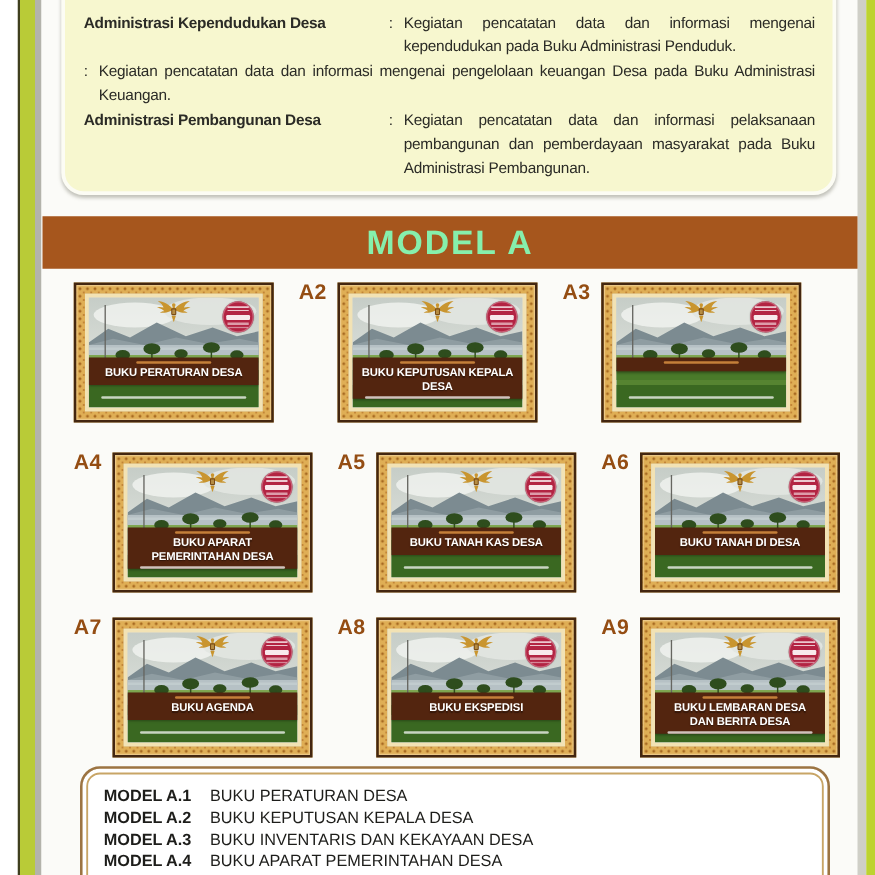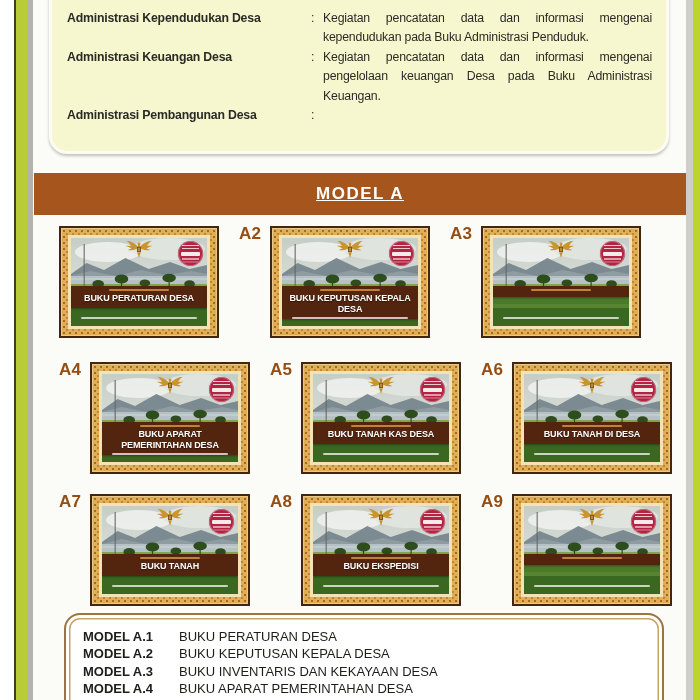--- a/index.html
+++ b/index.html
@@ -19,21 +19,21 @@
     box-shadow:0 2px 3px rgba(110,110,95,.4);box-sizing:border-box;
     padding:30px 10px 8px 15px;}
   .def-row{display:flex;align-items:flex-start;color:#2b2b26;font-size:12.3px;
     line-height:19.4px;letter-spacing:-0.2px;}
   .def-label{width:244px;flex:none;font-weight:700;}
   .def-colon{width:12px;flex:none;}
   .def-desc{flex:1;text-align:justify;padding-right:4px;}
   
   .model-banner{position:absolute;left:20px;top:173px;width:652px;height:42px;
     background:#a6561d;display:flex;align-items:center;justify-content:center;}
-  .model-banner-title{color:#ffffff;font-size:17px;font-weight:800;letter-spacing:1.5px;text-decoration:underline;}
+  .model-banner-title{color:#86efac;font-size:27px;font-weight:800;letter-spacing:1.5px;}
   
   .book-row{position:absolute;left:20px;width:655px;display:flex;
     padding-left:25px;box-sizing:border-box;}
   .row-0{top:224px}.row-1{top:360px}.row-2{top:492px}
   .book-cell{display:flex;margin-right:20px;}
   .book-code{width:31px;flex:none;font-weight:800;font-size:17px;color:#944d13;
     letter-spacing:.3px;line-height:17px;padding-top:1px;}
   .cover{width:160px;height:112px;flex:none;box-sizing:border-box;position:relative;
     border:2px solid #432610;background:#dfae55;padding:7px;
     background-image:radial-gradient(circle,#a86a22 1px,rgba(0,0,0,0) 1.3px),
@@ -61,21 +61,21 @@
     text-align:center;letter-spacing:-0.1px;white-space:pre-line;
     text-shadow:0 1px 1px rgba(0,0,0,.45);}
   .cover-bottomline{position:absolute;left:7%;right:7%;bottom:7px;height:2px;
     background:rgba(255,255,255,.72);border-radius:1px;}
   
   .index-box{position:absolute;left:50px;top:613px;width:600px;height:110px;
     background:#ffffff;border:2px solid #9c7442;border-radius:16px;
     box-shadow:inset 0 0 0 3px #ffffff,inset 0 0 0 4.5px #c8a566;
     box-sizing:border-box;padding:13px 10px 0 17px;}
   .index-row{display:flex;font-size:13px;line-height:17.4px;color:#1d1d1a;}
-  .index-model{width:96px;flex:none;font-weight:700;}
+  .index-model{width:85px;flex:none;font-weight:700;}
   .index-name{flex:1;}
 </style>
 </head>
 <body>
 
 <div id="page">
 
   <div class="strip strip-left-dark"></div>
   <div class="strip strip-left-green"></div>
   <div class="strip strip-left-gray"></div>
@@ -84,28 +84,28 @@
   <div class="strip strip-right-black"></div>
 
   <div class="intro-box" id="intro-mount">
   <div class="def-row">
     <span class="def-label">Administrasi Kependudukan Desa</span>
     <span class="def-colon">:</span>
     <span class="def-desc">Kegiatan pencatatan data dan informasi mengenai kependudukan pada Buku Administrasi Penduduk.</span>
   </div>
 
   <div class="def-row">
-    <span class="def-label">Administrasi Keuangan Desa</span>
     <span class="def-colon">:</span>
     <span class="def-desc">Kegiatan pencatatan data dan informasi mengenai pengelolaan keuangan Desa pada Buku Administrasi Keuangan.</span>
   </div>
 
   <div class="def-row">
     <span class="def-label">Administrasi Pembangunan Desa</span>
     <span class="def-colon">:</span>
+    <span class="def-desc">Kegiatan pencatatan data dan informasi pelaksanaan pembangunan dan pemberdayaan masyarakat pada Buku Administrasi Pembangunan.</span>
   </div>
 </div>
 
   <div class="model-banner">
     <span class="model-banner-title">MODEL A</span>
   </div>
 
   <div class="book-row row-0" id="book-row-0">
   <div class="book-cell">
     <div class="cover">
@@ -513,21 +513,21 @@
             <circle cx="24" cy="8.5" r="2.5"></circle>
             <rect x="22.4" y="10" width="3.2" height="4"></rect>
             <path d="M21 23 L24 32 L27 23 Z"></path>
           </g>
           <rect x="20.5" y="13" width="7" height="9.5" rx="1.6" fill="#7a4c16"></rect>
           <rect x="22" y="14.6" width="4" height="6.2" fill="#e8c36a" opacity=".55"></rect>
         </svg>
         <div class="badge"></div>
         <div class="cover-band">
           <div class="band-topline"></div>
-          <div class="cover-title">BUKU TANAH</div>
+          <div class="cover-title">BUKU AGENDA</div>
         </div>
         <div class="cover-bottomline"></div>
       </div>
     </div>
   </div>
 
   <div class="book-cell">
     <span class="book-code">A8</span>
     <div class="cover">
       <div class="cover-inner">
@@ -633,20 +633,22 @@
             <circle cx="24" cy="8.5" r="2.5"></circle>
             <rect x="22.4" y="10" width="3.2" height="4"></rect>
             <path d="M21 23 L24 32 L27 23 Z"></path>
           </g>
           <rect x="20.5" y="13" width="7" height="9.5" rx="1.6" fill="#7a4c16"></rect>
           <rect x="22" y="14.6" width="4" height="6.2" fill="#e8c36a" opacity=".55"></rect>
         </svg>
         <div class="badge"></div>
         <div class="cover-band">
           <div class="band-topline"></div>
+          <div class="cover-title">BUKU LEMBARAN DESA
+DAN BERITA DESA</div>
         </div>
         <div class="cover-bottomline"></div>
       </div>
     </div>
   </div>
 </div>
 
   <div class="index-box" id="index-mount">
   <div class="index-row">
     <span class="index-model">MODEL A.1</span>

